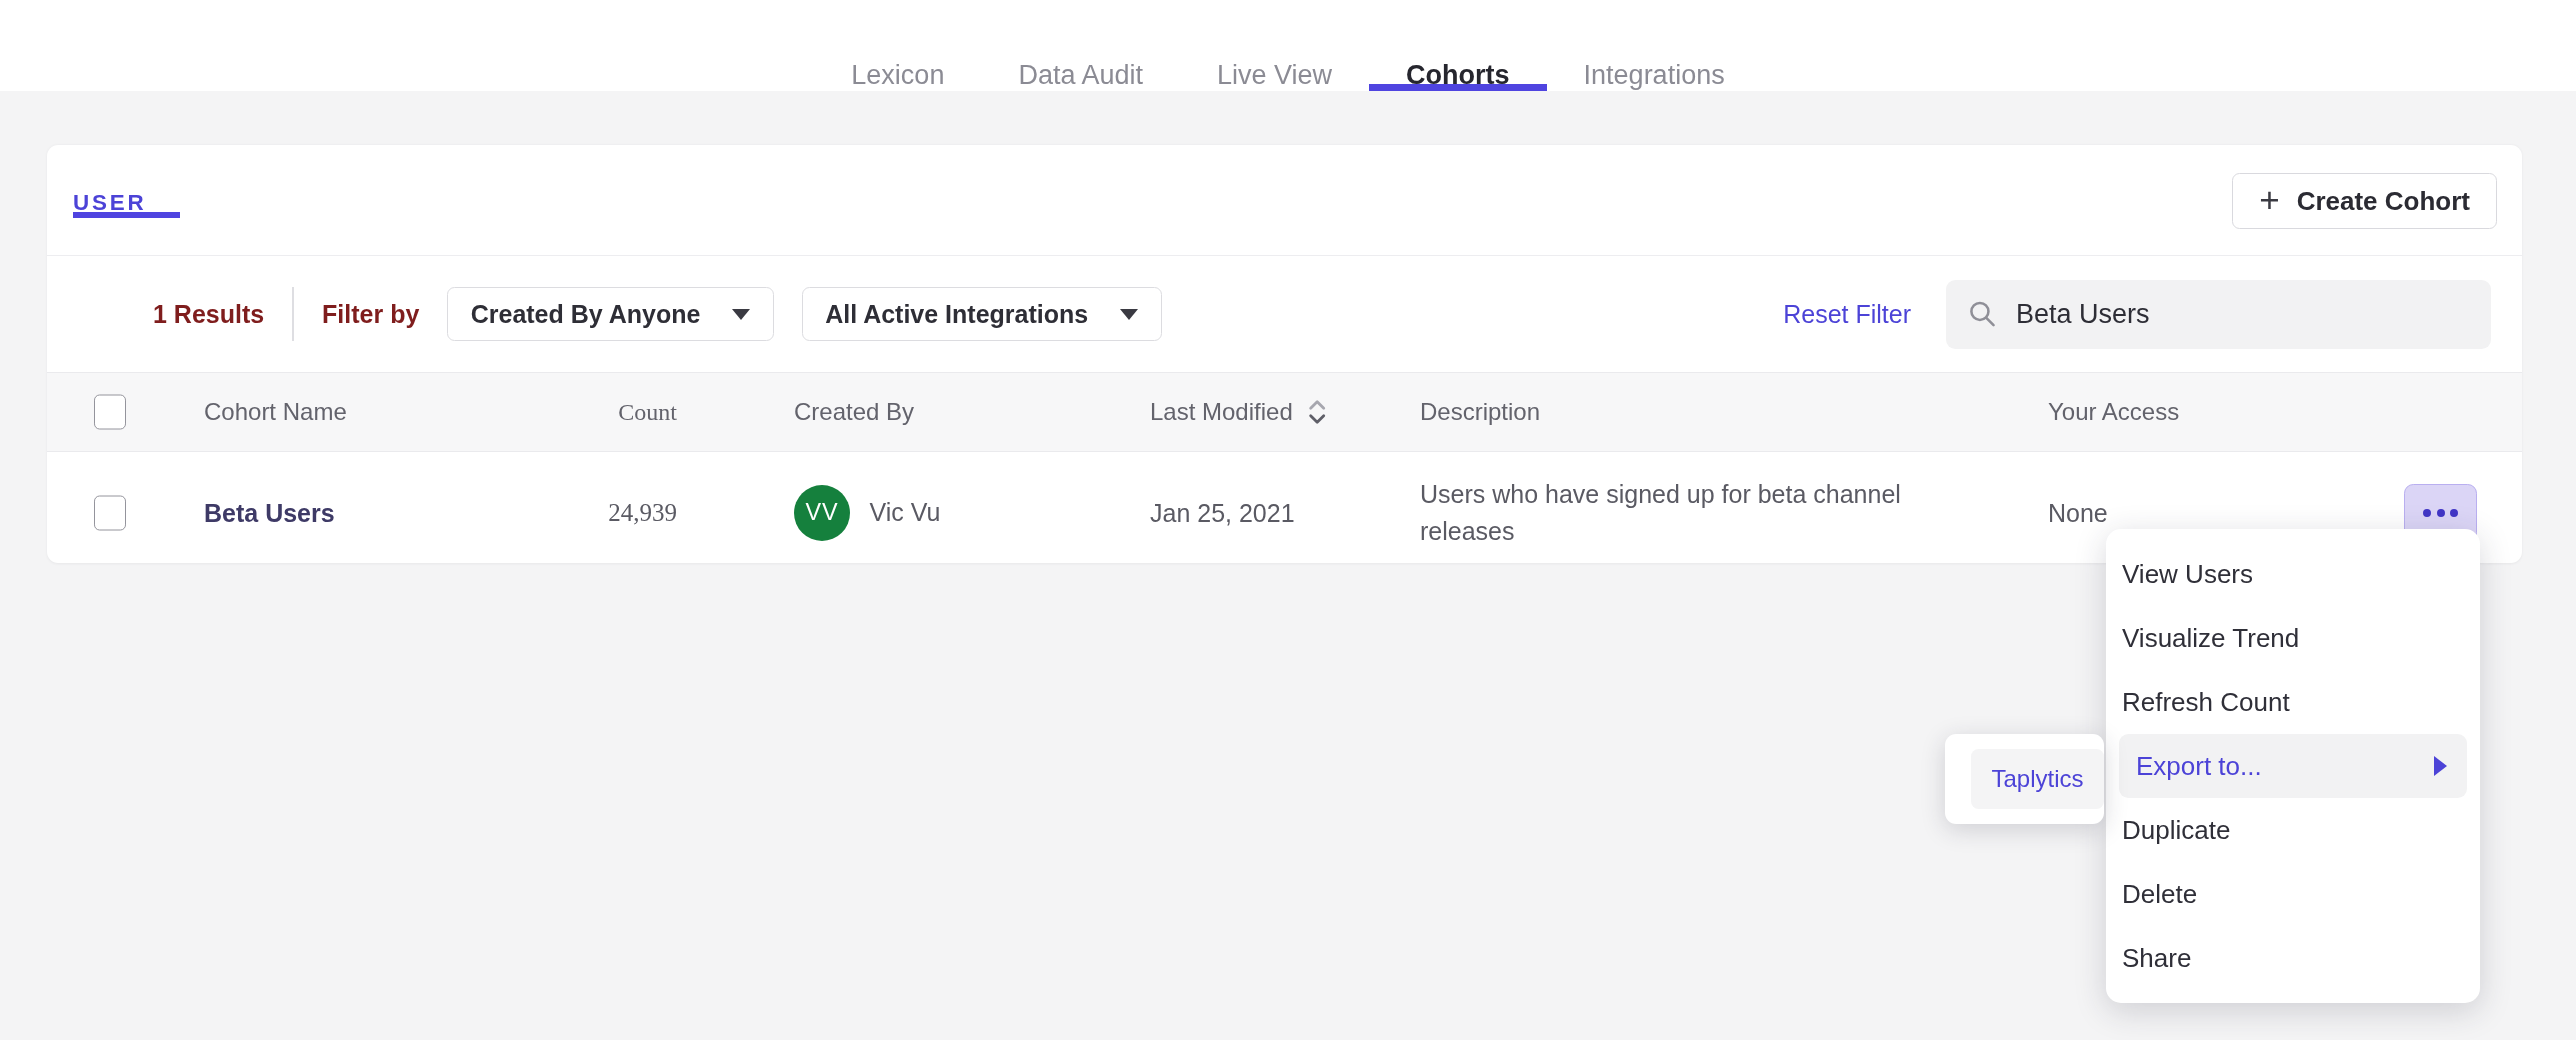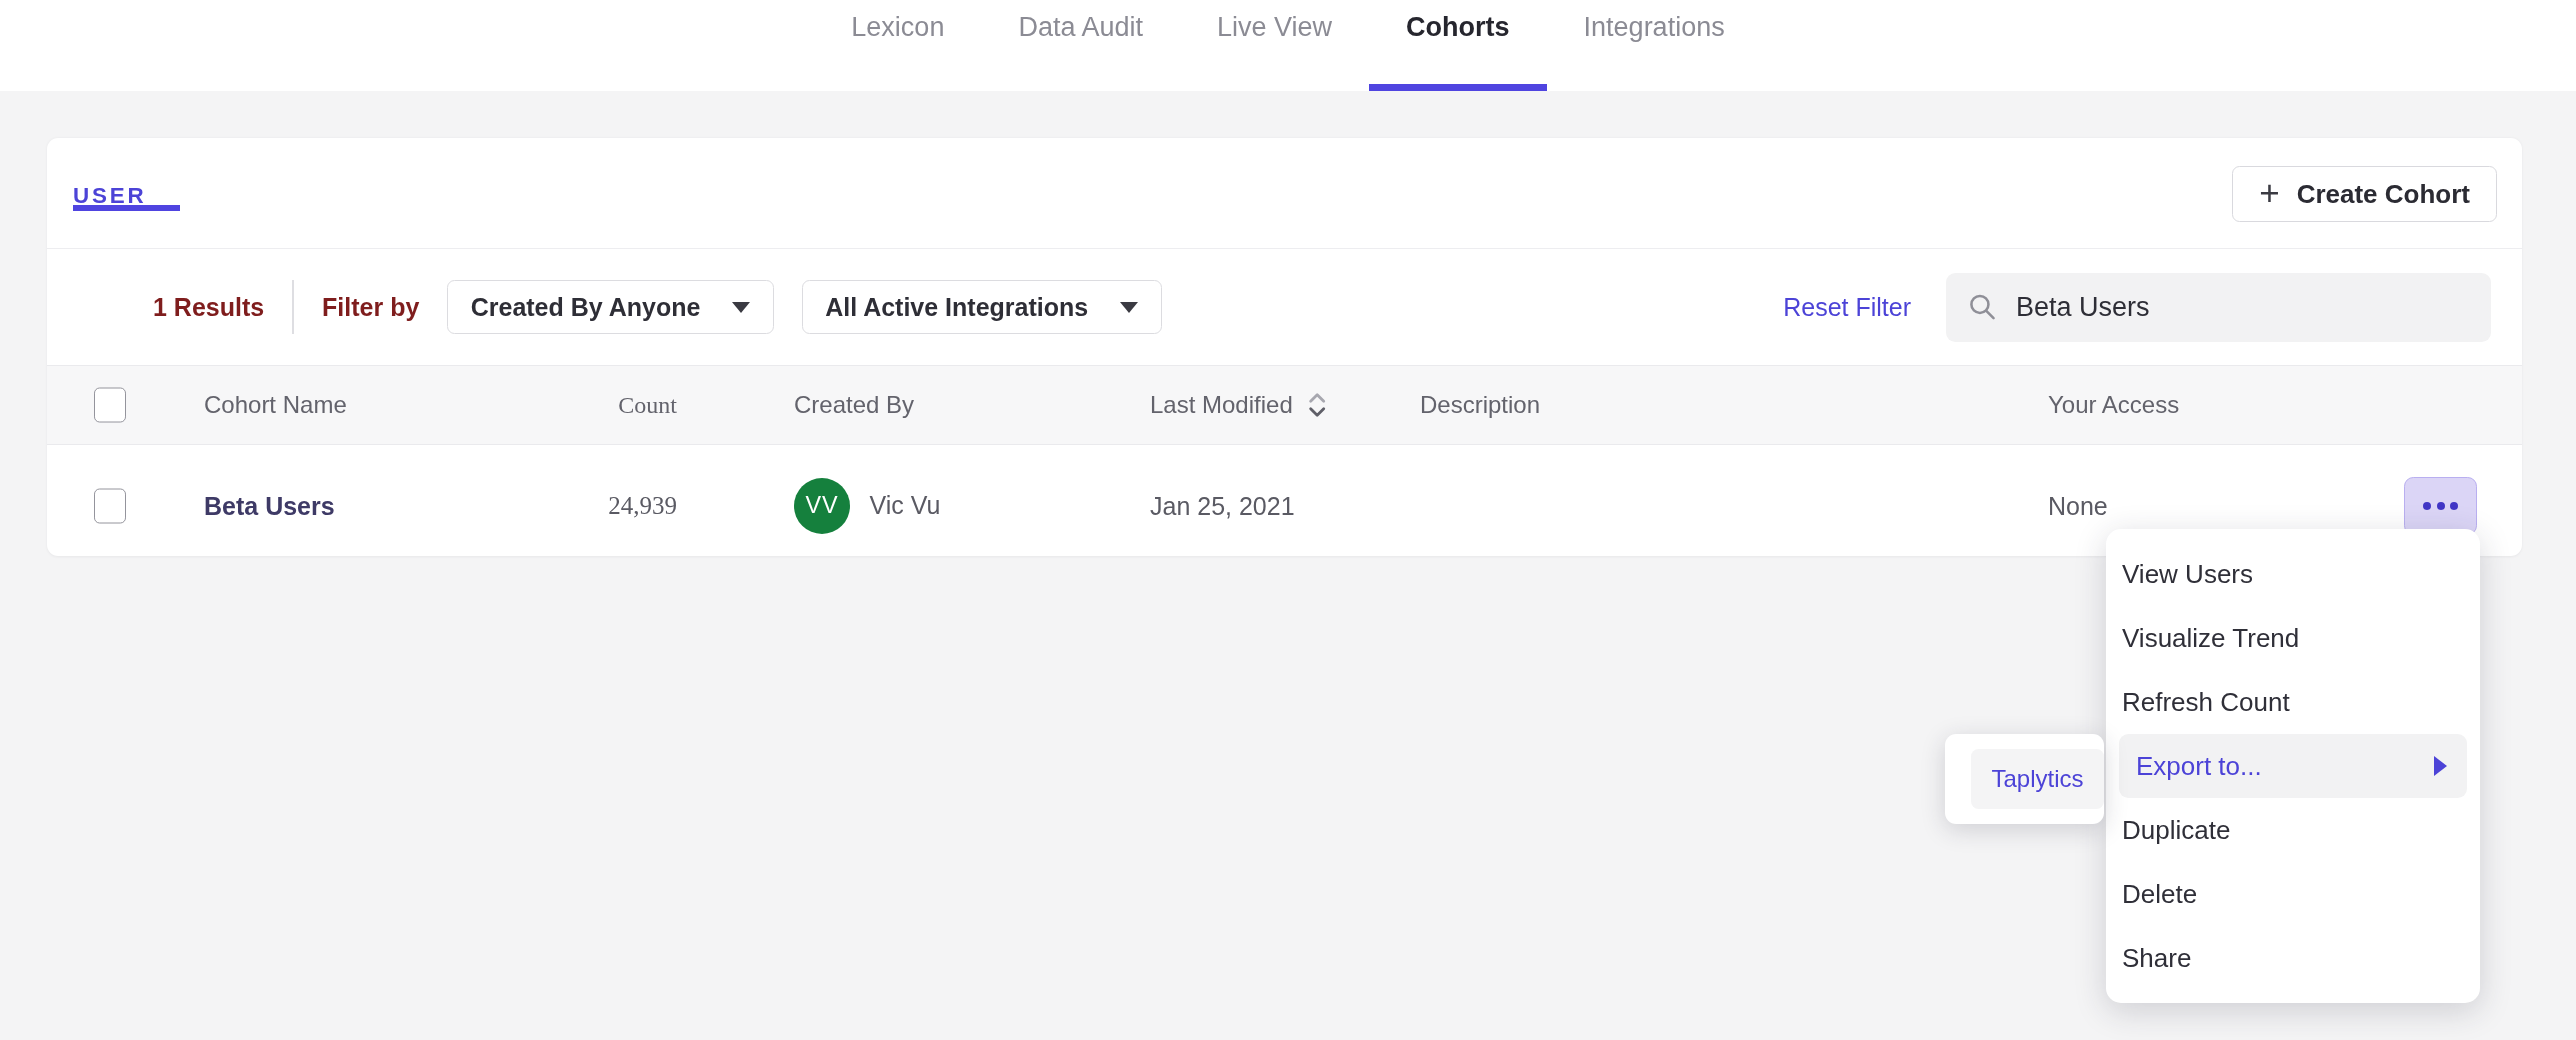--- a/index.html
+++ b/index.html
@@ -5,26 +5,26 @@
   * { margin:0; padding:0; box-sizing:border-box; }
   body { background:#e9e9ec; }
   .screen {
     position:relative; width:2576px; height:1040px; overflow:hidden;
     background:#f4f4f5; font-family:"Liberation Sans", sans-serif;
     color:#2f2f38;
   }
 
   
   .topnav { position:absolute; top:0; left:0; right:0; height:91px; background:#ffffff; display:flex; justify-content:center; }
-  .nav-tab { position:relative; display:flex; align-items:flex-start; padding:0 37px; font-size:27px; color:#8b8b94; cursor:pointer;margin-top:12px; }
+  .nav-tab { position:relative; display:flex; align-items:flex-end; padding:0 37px; font-size:27px; color:#8b8b94; cursor:pointer;margin-top:12px; }
   .nav-tab.active { color:#26262e; font-weight:700; }
   .nav-underline { position:absolute; left:0; right:0; bottom:0; height:7.5px; background:#4f44e0; }
 
   
-  .card { position:absolute; left:47px; top:138px; width:2475px; height:418px; background:#ffffff; border-radius:11.2px; box-shadow:0 0.9px 2.8px rgba(30,30,50,0.06); }
+  .card { position:absolute; left:47px; top:145px; width:2475px; height:418px; background:#ffffff; border-radius:11.2px; box-shadow:0 0.9px 2.8px rgba(30,30,50,0.06); }
 
   .tabs-row { position:relative; height:111px; border-bottom:1.9px solid #ededf0; }
   .user-tab { position:absolute; left:26px; top:45px; font-size:22.4px; font-weight:700; letter-spacing:2.8px; color:#4c43d7; cursor:pointer; }
   .user-underline { position:absolute; left:0; bottom:-1.9px; width:107px; height:5.6px; background:#4f44e0; }
   .create-btn { position:absolute; top:28px; right:25px; height:56px; padding:0 26px; border:1.9px solid #d9d9de; border-radius:7.5px; background:#fff; display:flex; align-items:center; gap:17px; font-size:26px; font-weight:600; color:#2b2b33; cursor:pointer; }
   .plus-glyph { font-size:35px; font-weight:400; color:#3a3a42; line-height:1; margin-top:-3.7px; }
 
   
   .filter-bar { position:relative; height:116px; display:flex; align-items:center; padding:0 31px 0 106px; }
   .filter-left { display:flex; align-items:center; gap:28px; }
@@ -146,20 +146,21 @@
 
     <div class="table-row">
       <div class="cell c-check checkbox"></div>
       <span class="cell c-name row-name">Beta Users</span>
       <span class="cell c-count">24,939</span>
       <span class="cell c-created">
         <span class="avatar">VV</span>
         <span>Vic Vu</span>
       </span>
       <span class="cell c-modified">Jan 25, 2021</span>
+      <span class="cell c-desc desc-text">Users who have signed up for beta channel releases</span>
       <span class="cell c-access">None</span>
       <div class="more-btn">
         <span class="dot"></span>
         <span class="dot"></span>
         <span class="dot"></span>
       </div>
     </div>
   </div>
 
   <div class="context-menu">

